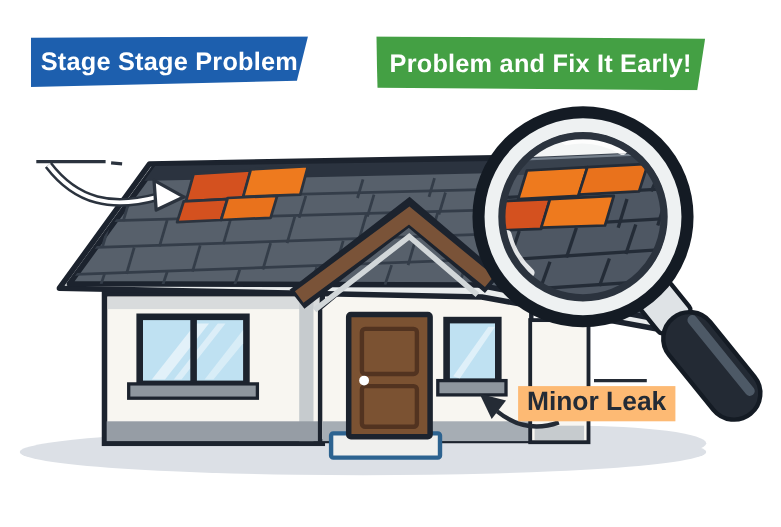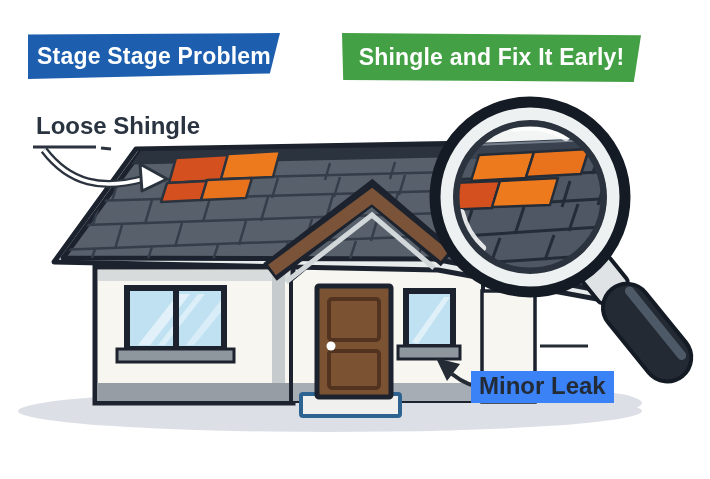--- a/index.html
+++ b/index.html
@@ -7,21 +7,21 @@
          font-family:"Liberation Sans", sans-serif;}
   .stage svg{position:absolute;left:0;top:0;}
   .banner{position:absolute;display:flex;align-items:center;justify-content:center;
           color:#fff;font-weight:bold;font-size:23px;letter-spacing:.2px;}
   .banner-blue{left:28px;top:33px;width:252px;height:47px;background:#1d5fae;
           clip-path:polygon(0 3%,100% 0,96% 86%,0 98%);}
   .banner-green{left:342px;top:31px;width:299px;height:52px;background:#44a044;
           clip-path:polygon(0 4%,100% 8%,97.6% 98%,0.4% 94%);}
   .callout{position:absolute;font-size:24px;font-weight:600;color:#2a3441;white-space:nowrap;}
   .loose-label{left:36px;top:112px;}
-  .minor-label{left:471px;top:351px;background:#3b82f6;color:#232b36;padding:1px 8px 3px;margin-top:20px;}
+  .minor-label{left:471px;top:351px;background:#fdba74;color:#232b36;padding:1px 8px 3px;}
 </style>
 </head>
 <body>
 
 <div class="stage">
 
   <svg width="710" height="479" viewBox="0 0 710 479">
     <defs>
       <clipPath id="roofClip">
         <polygon points="63,258 141,151 472,146 634,297 434,259"></polygon>
@@ -190,19 +190,18 @@
       <circle cx="530" cy="197" r="74" fill="none" stroke-width="7" stroke="#2b333e"></circle>
       <circle cx="530" cy="197" r="84" fill="none" stroke-width="14" stroke="#eef1f2"></circle>
       <circle cx="530" cy="197" r="95" fill="none" stroke-width="11" stroke="#141b24"></circle>
     </g>
   </svg>
 
   <div class="banner banner-blue">
     <span>Stage Stage Problem</span>
   </div>
   <div class="banner banner-green">
-    <span>Shingle and Fix It Early!</span>
+    <span>Problem and Fix It Early!</span>
   </div>
 
-  <div class="callout loose-label">Loose Shingle</div>
   <div class="callout minor-label">Minor Leak</div>
 
 </div>
 
 </body></html>

